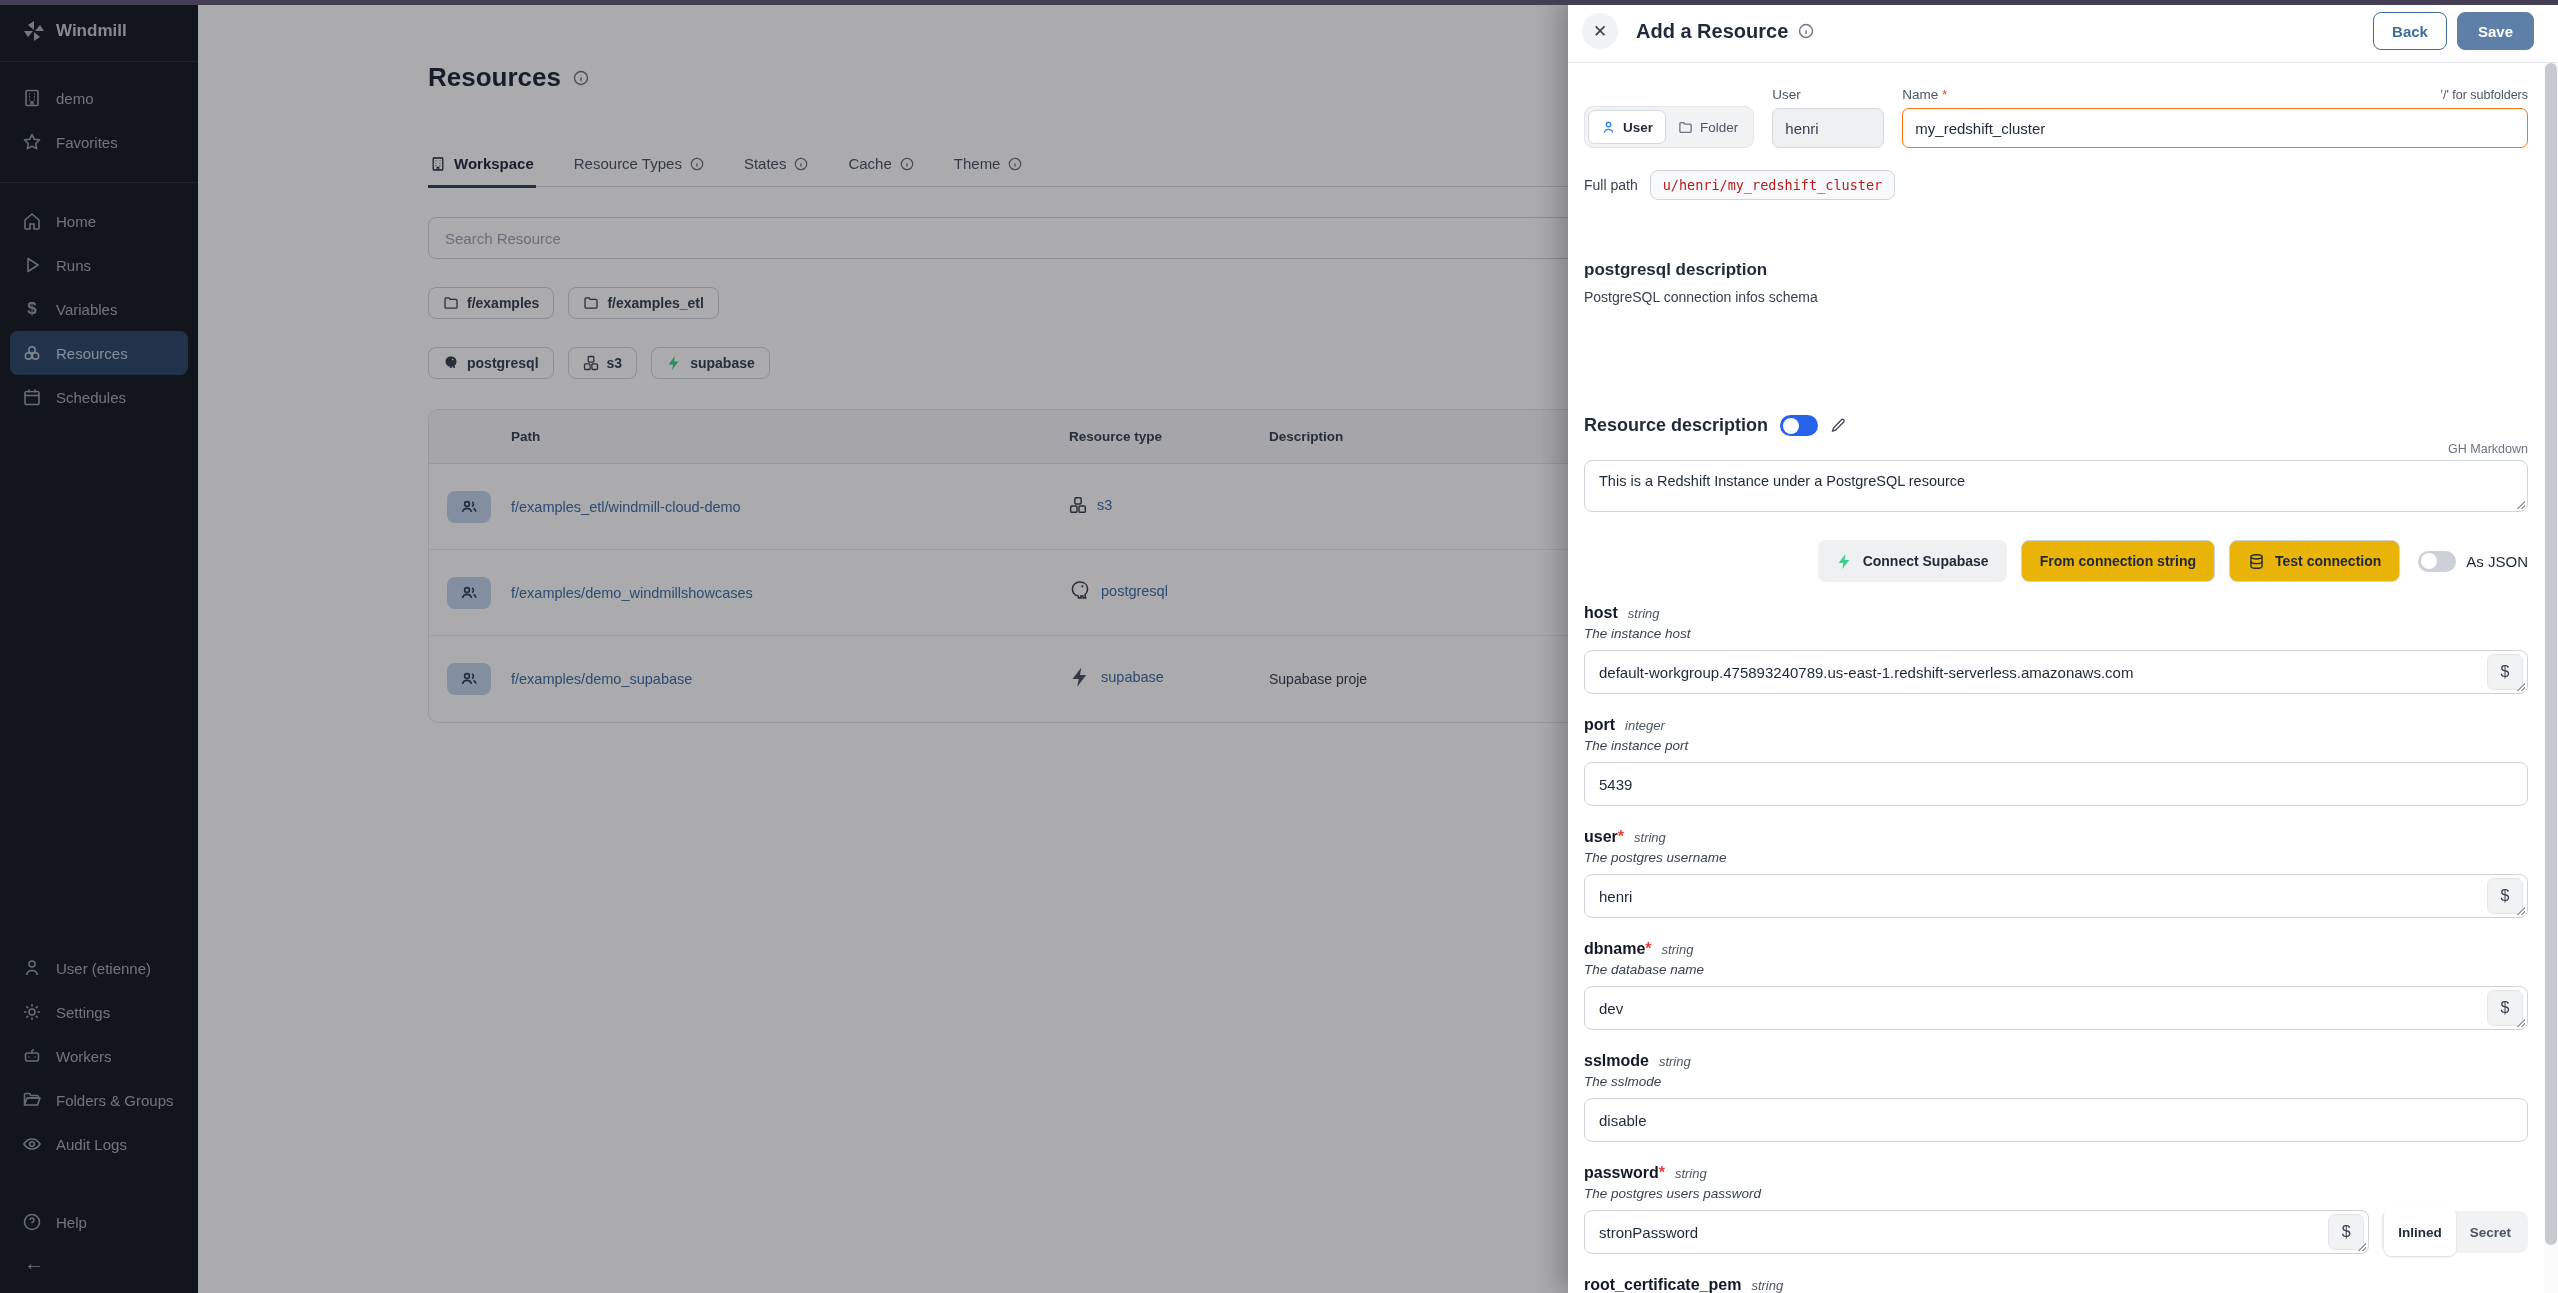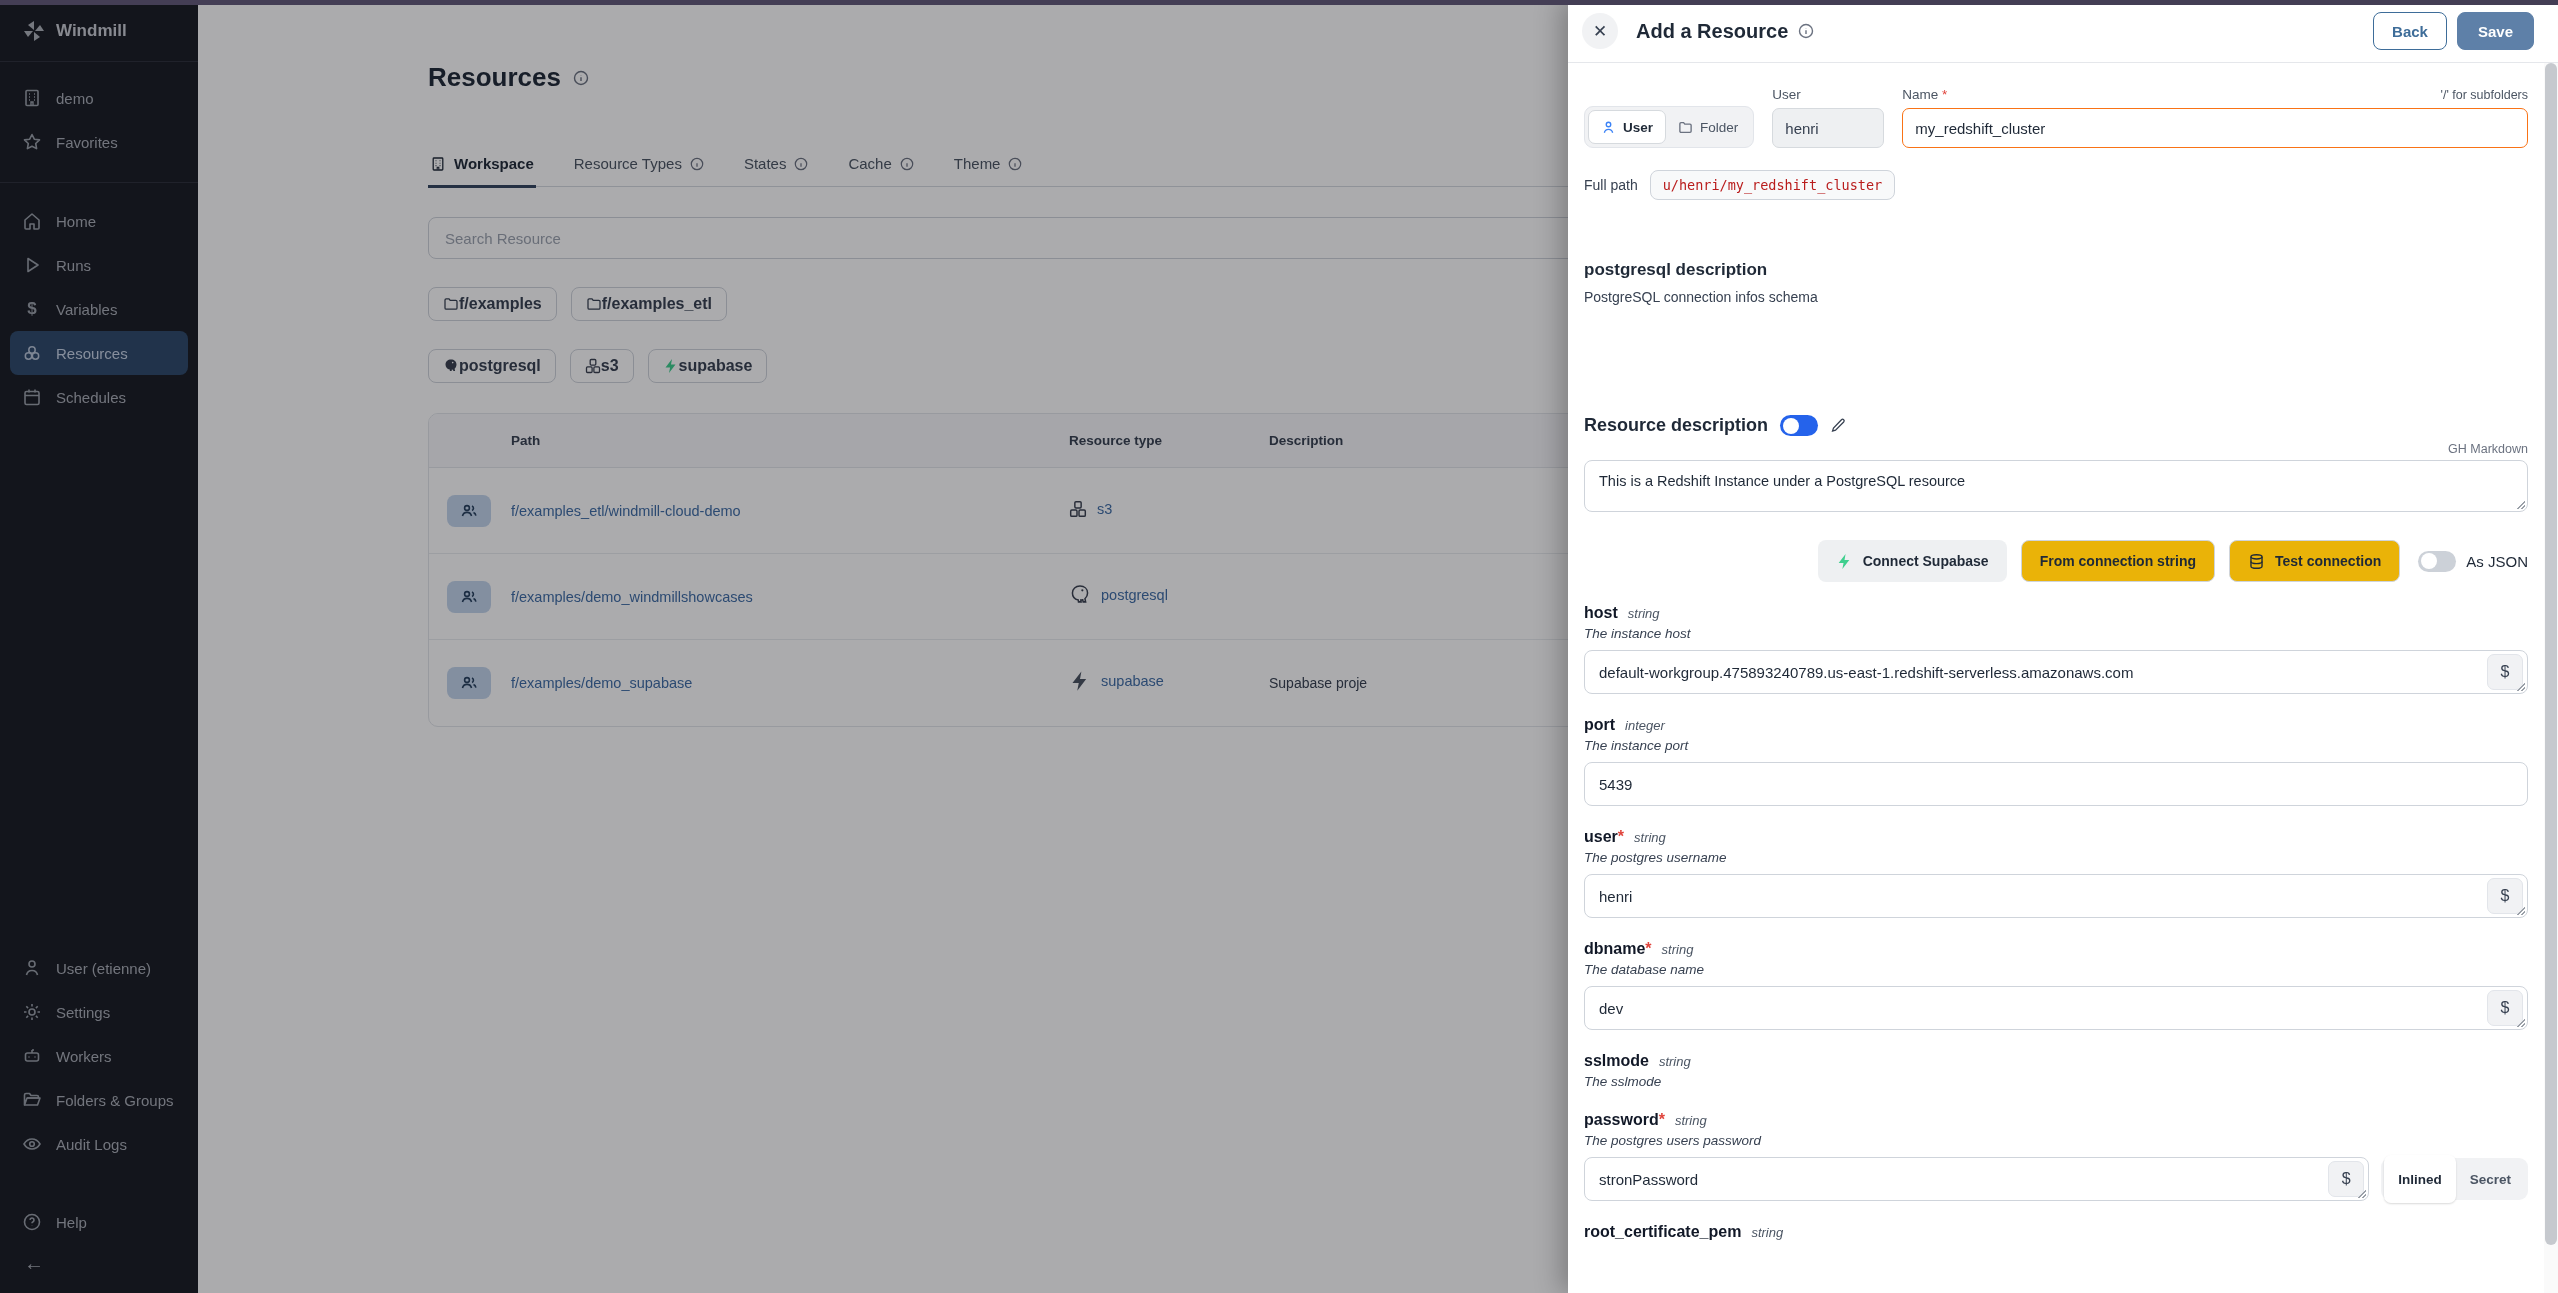--- a/index.html
+++ b/index.html
@@ -25,21 +25,21 @@
   .content { width:1900px; margin:0 auto; padding-top:62px; }
   .page-title-row { display:flex; align-items:center; gap:12px; }
   .page-title { font-size:26px; font-weight:bold; color:#1f2937; }
   .tabs { display:flex; gap:36px; margin-top:62px; border-bottom:1px solid #d5d9df; }
   .tab { display:flex; align-items:center; gap:8px; padding:0 2px 14px 2px; font-size:15px; color:#4b5563; position:relative; cursor:pointer; }
   .tab.active { color:#1f2937; font-weight:bold; }
   .tab.active::after { content:""; position:absolute; left:0; right:0; bottom:-2px; height:3px; background:#32455e; }
   .search-input { margin-top:30px; width:100%; height:42px; border:1px solid #cfd4db; border-radius:8px; padding:0 16px; font-size:15px; color:#1f2937; font-family:"Liberation Sans", sans-serif; }
   .search-input::placeholder { color:#9ca3af; }
   .chip-row { display:flex; gap:14px; margin-top:28px; }
-  .chip { display:inline-flex; align-items:center; gap:0; border:1px solid #cfd4db; background:#fff; border-radius:8px; padding:7px 14px; font-size:16px; font-weight:bold; color:#374151; cursor:pointer; }
+  .chip { display:inline-flex; align-items:center; gap:8px; border:1px solid #cfd4db; background:#fff; border-radius:8px; padding:7px 14px; font-size:14px; font-weight:bold; color:#374151; cursor:pointer; }
   .res-table { margin-top:30px; border:1px solid #e2e5ea; border-radius:10px; width:100%; overflow:hidden; }
   .t-head { display:flex; align-items:center; height:54px; background:#f7f8fa; border-bottom:1px solid #e2e5ea; font-size:13.5px; font-weight:bold; color:#374151; }
   .t-row { display:flex; align-items:center; height:86px; border-bottom:1px solid #e9ebef; }
   .t-row:last-child { border-bottom:none; }
   .c-icon { width:80px; display:flex; justify-content:center; }
   .c-path { width:560px; padding-left:2px; }
   .c-type { width:200px; }
   .c-desc { flex:1; }
   .t-head .c-path { font-weight:bold; }
   .badge { width:44px; height:32px; background:#c3d5ec; border-radius:8px; display:flex; align-items:center; justify-content:center; cursor:pointer; }
@@ -606,20 +606,25 @@
         </div>
       </div>
     </div>
 
     <div class="schema-field">
       <div class="f-label-row">
           <span class="f-name"><span>sslmode</span><span class="req"></span></span>
           <span class="f-type">string</span>
         </div>
       <div class="f-desc">The sslmode</div>
+      <div class="f-input-row">
+        <div class="f-input-wrap">
+          <input class="f-input no-var" type="text" value="disable" style="">
+        </div>
+      </div>
     </div>
 
     <div class="schema-field">
       <div class="f-label-row">
           <span class="f-name"><span>password</span><span class="req">*</span></span>
           <span class="f-type">string</span>
         </div>
       <div class="f-desc">The postgres users password</div>
       <div class="f-input-row">
         <div class="f-input-wrap">

